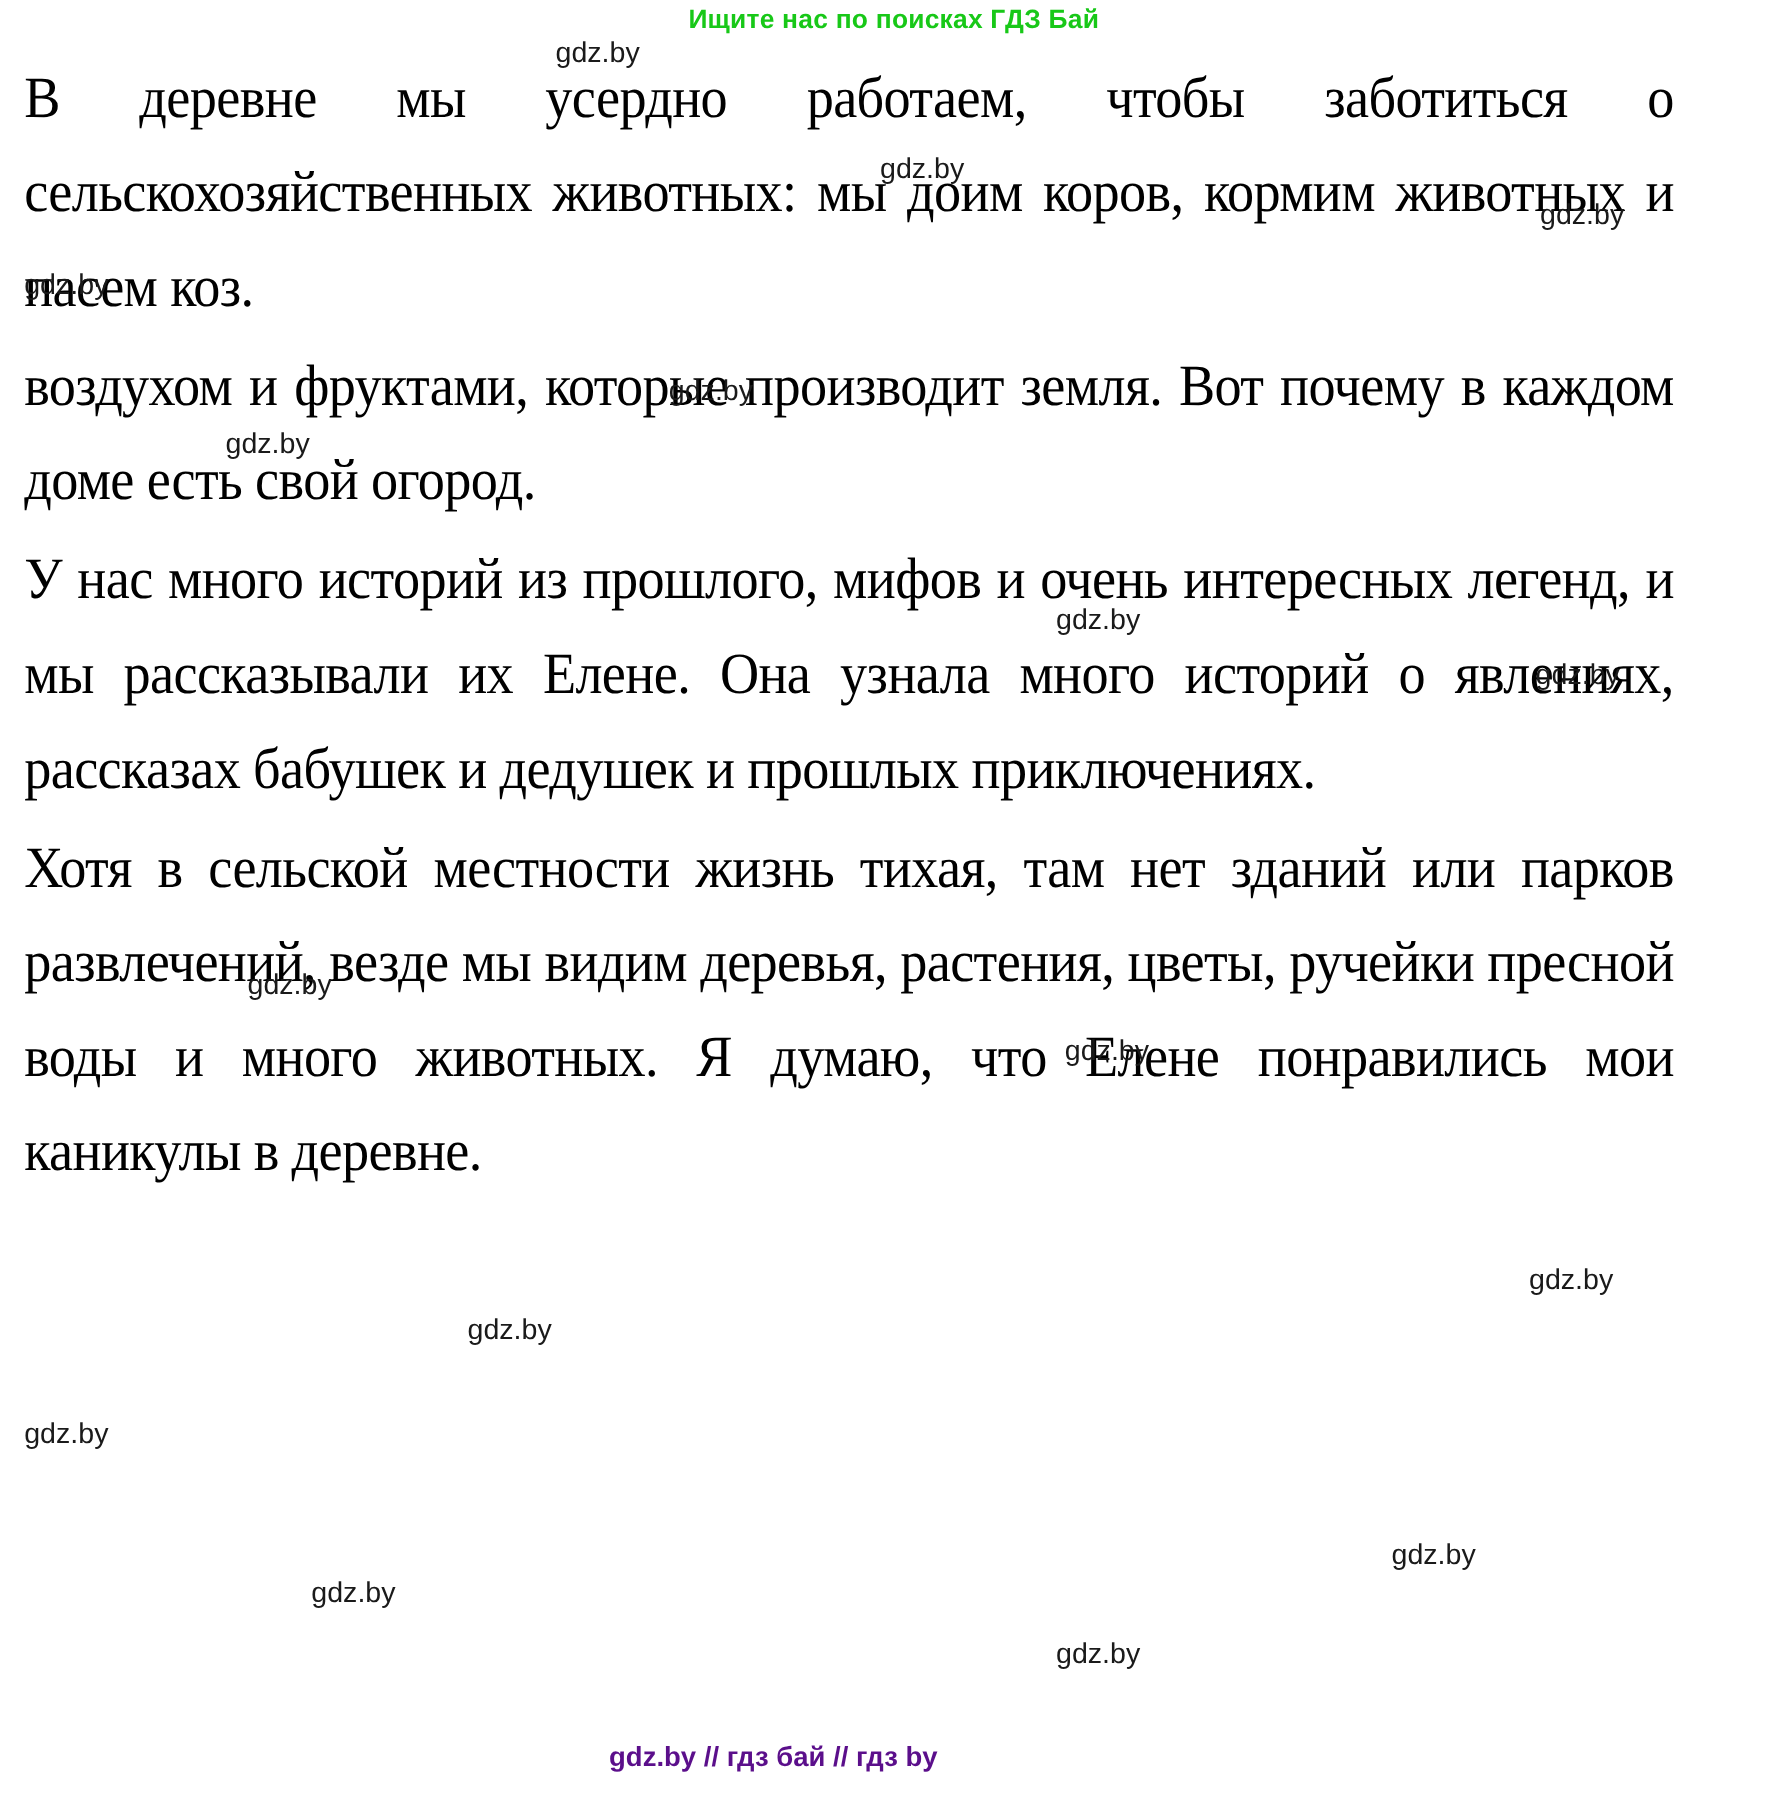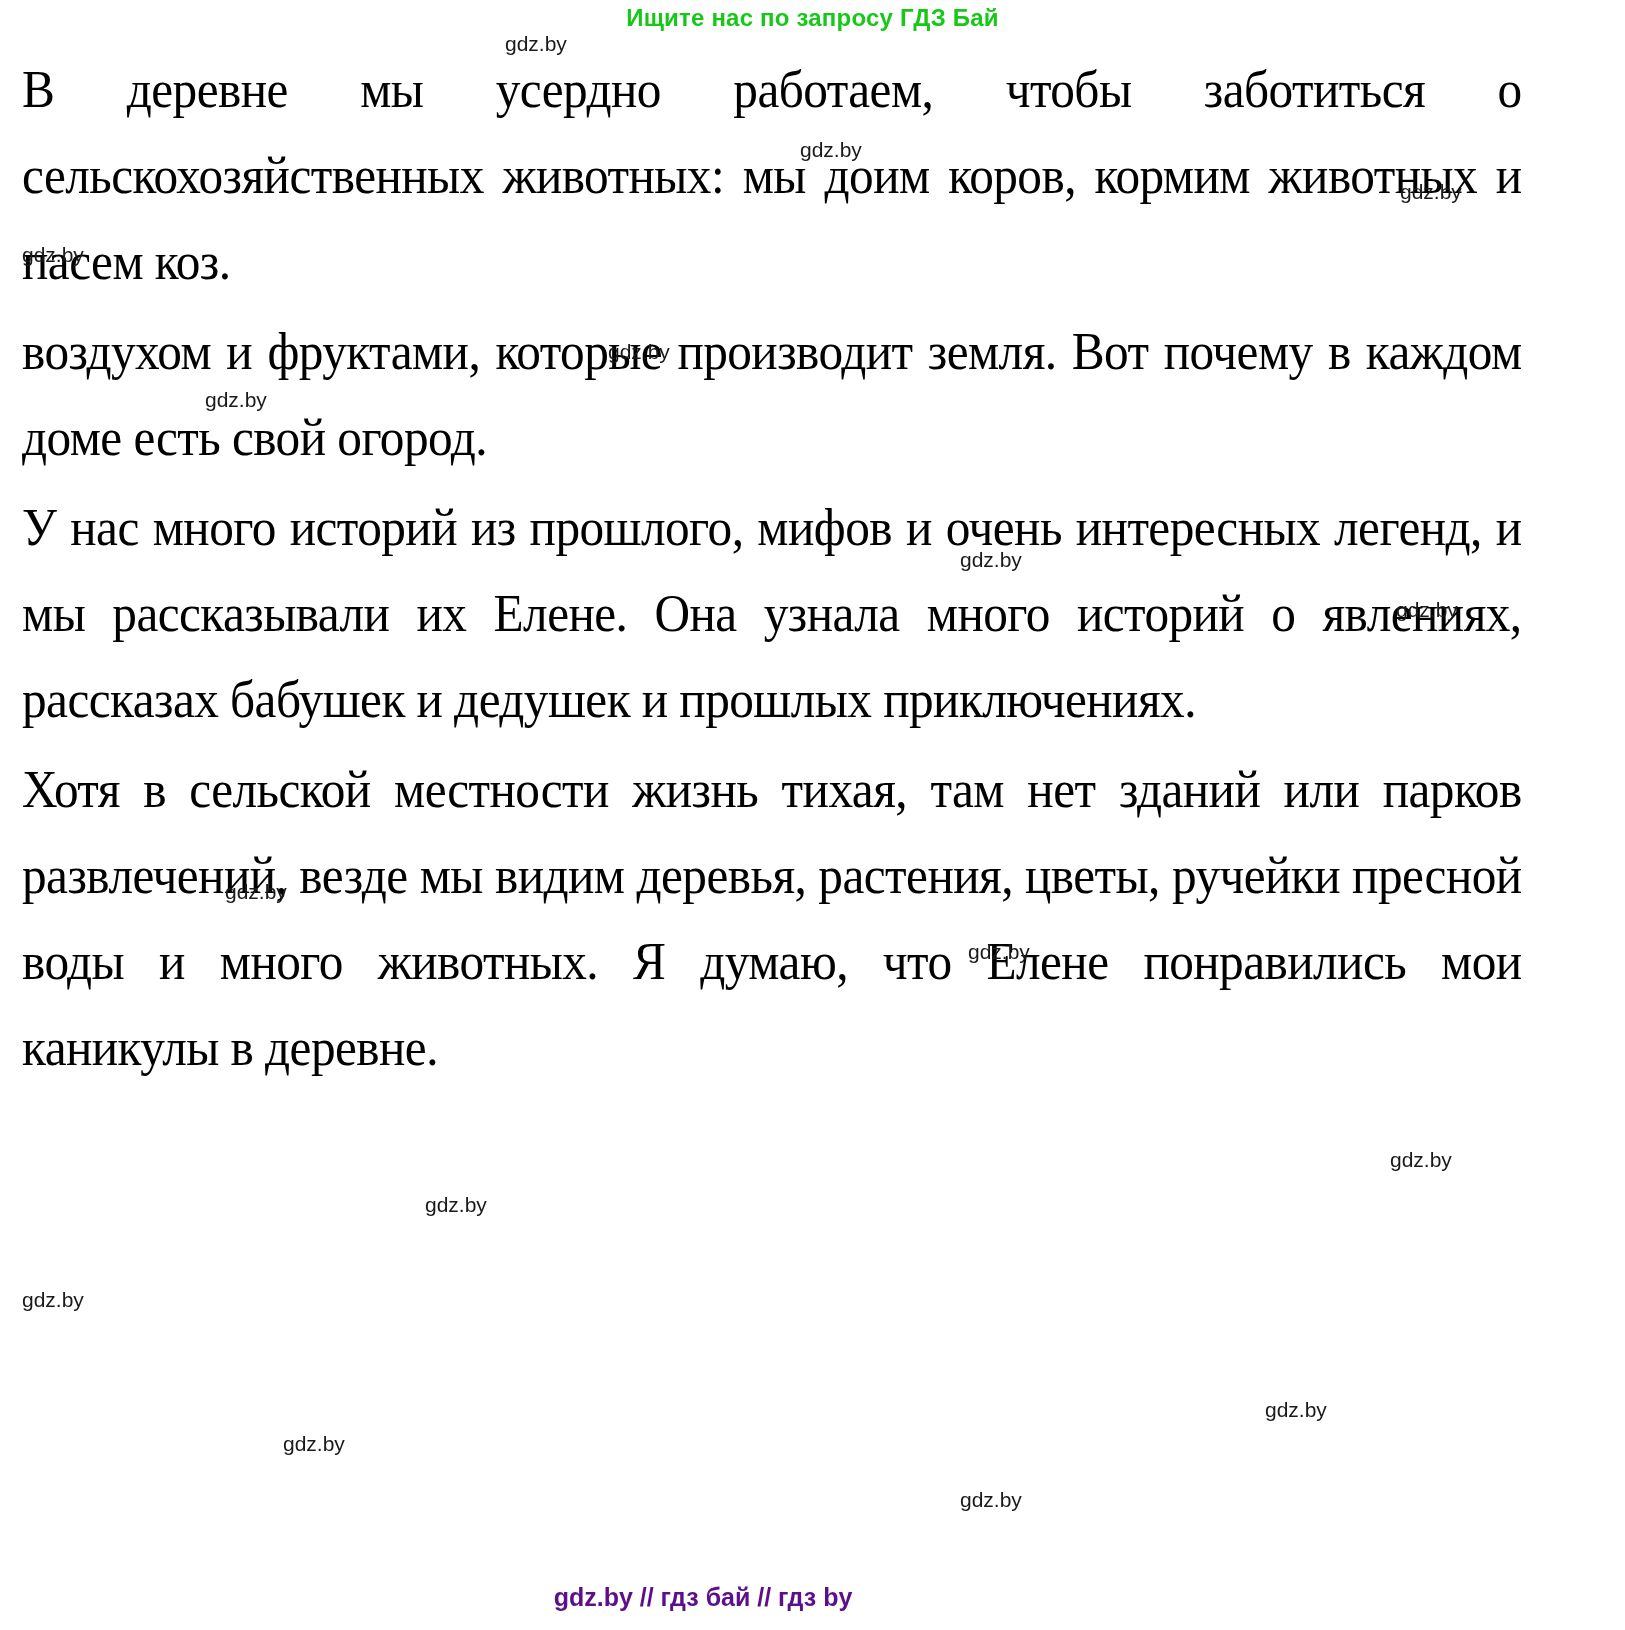--- a/index.html
+++ b/index.html
@@ -69,21 +69,21 @@
     transform-origin: left center;
     width: 107.5%;
     text-align: justify;
     text-align-last: left;
   }
 
   
   .wm {
     position: absolute;
     font-family: "Liberation Sans", "DejaVu Sans", sans-serif;
-    font-size: 21px;
+    font-size: 26px;
     color: #1a1a1a;
     white-space: nowrap;
     pointer-events: none;
     font-weight: 400;
   }
 
   
   .footer-line {
     position: absolute;
     top: 1583px;
@@ -95,21 +95,21 @@
     font-size: 25px;
     font-weight: 700;
     white-space: nowrap;
   }
 </style>
 </head>
 <body>
 
 <div id="page">
 
-  <div class="promo-header">Ищите нас по запросу ГДЗ Бай</div>
+  <div class="promo-header">Ищите нас по поисках ГДЗ Бай</div>
 
   <div class="body-text">
 
     <p class="para">
       <span class="txt">В деревне мы усердно работаем, чтобы заботиться о сельскохозяйственных животных: мы доим коров, кормим животных и пасем коз.</span>
     </p>
 
     <p class="para">
       <span class="txt">воздухом и фруктами, которые производит земля. Вот почему в каждом доме есть свой огород.</span>
     </p>

